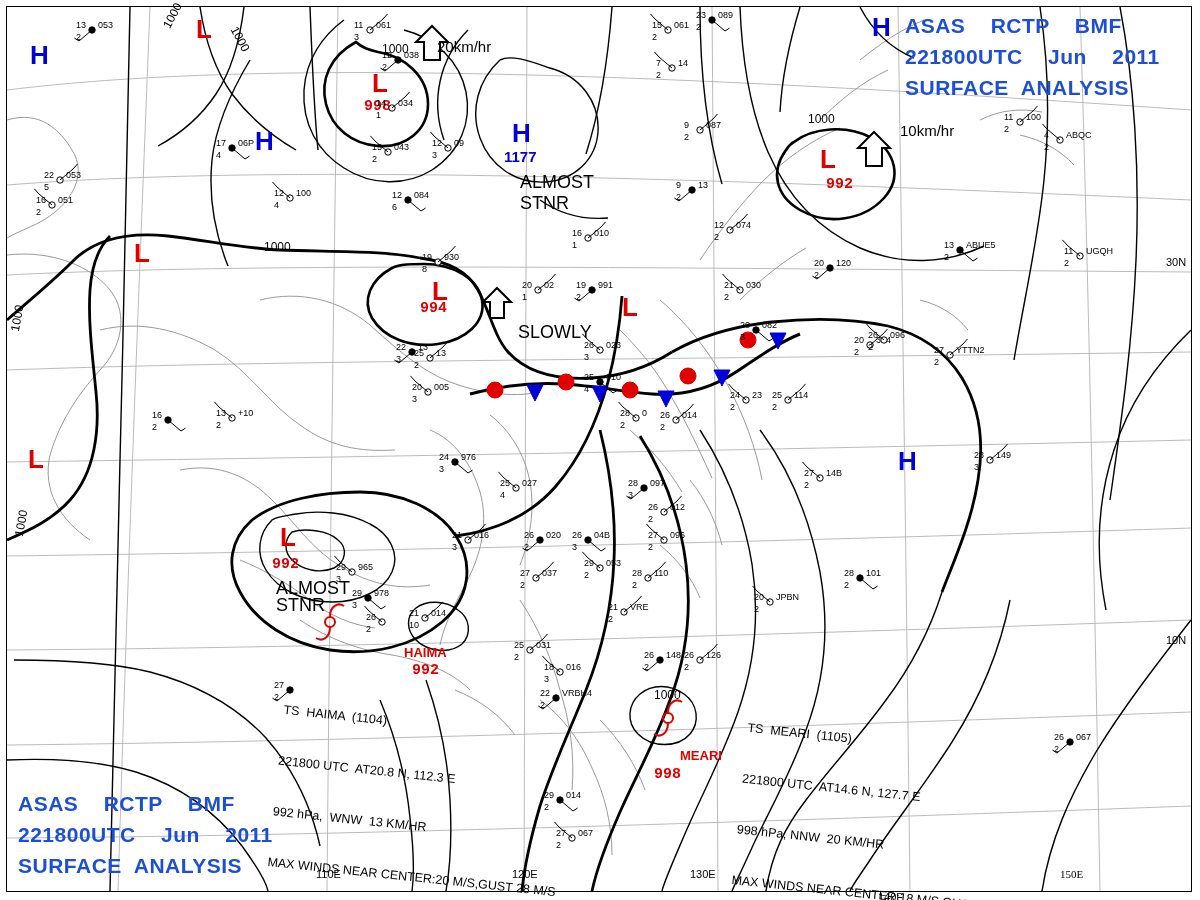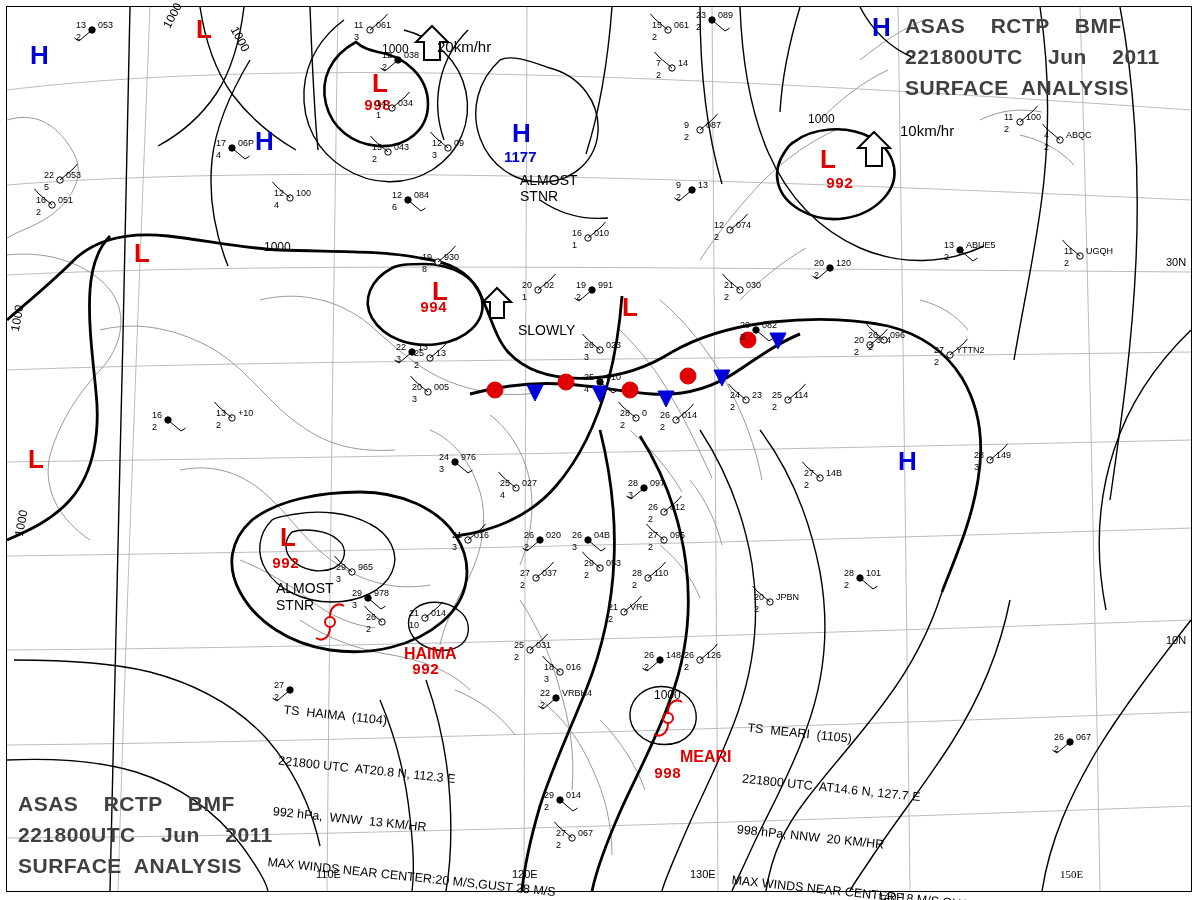--- a/index.html
+++ b/index.html
@@ -1,29 +1,29 @@
 <!DOCTYPE html>
 <html><head>
 <meta charset="utf-8">
 <style>
   html,body{margin:0;padding:0;background:#fff;}
   body{width:1200px;height:900px;overflow:hidden;font-family:"Liberation Sans",sans-serif;}
   #chart{position:relative;width:1200px;height:900px;background:#ffffff;}
   svg.layer{position:absolute;left:0;top:0;width:1200px;height:900px;}
   .txt{position:absolute;white-space:pre;}
-  .title{font-family:"Liberation Sans",sans-serif;font-weight:bold;font-size:21px;color:#404040;letter-spacing:0.5px;text-align:right;}
+  .title{font-family:"Liberation Sans",sans-serif;font-weight:bold;font-size:21px;color:#1d4ed8;letter-spacing:0.5px;text-align:right;}
   .hlbl{font-family:"Liberation Sans",sans-serif;font-weight:bold;font-size:26px;color:#0000d8;}
   .llbl{font-family:"Liberation Sans",sans-serif;font-weight:bold;font-size:26px;color:#e00000;}
   .pval-red{font-family:Liberation Mono, monospace;font-weight:bold;font-size:15px;color:#e00000;}
   .pval-blue{font-family:"Liberation Sans",sans-serif;font-weight:bold;font-size:15px;color:#0000d8;}
-  .note{font-family:"Liberation Sans",sans-serif;font-size:14px;color:#000;}
+  .note{font-family:"Liberation Sans",sans-serif;font-size:18px;color:#000;}
   .isolbl{font-family:"Liberation Sans",sans-serif;font-size:12px;color:#000;}
   .gridlbl{font-family:"Liberation Sans",sans-serif;font-size:11px;color:#000;}
   .tstext{font-family:"Liberation Sans",sans-serif;font-size:12.5px;color:#000;}
-  .tsname{font-family:"Liberation Sans",sans-serif;font-weight:bold;font-size:16px;color:#e00000;}
+  .tsname{font-family:"Liberation Sans",sans-serif;font-weight:bold;font-size:13px;color:#e00000;}
   .frame{position:absolute;left:6px;top:6px;width:1186px;height:886px;border:1.6px solid #000;box-sizing:border-box;}
 </style>
 </head>
 <body>
 
 <div id="chart">
 
   <svg class="layer" viewBox="0 0 1200 900">
     <defs>
       <clipPath id="mapclip">

